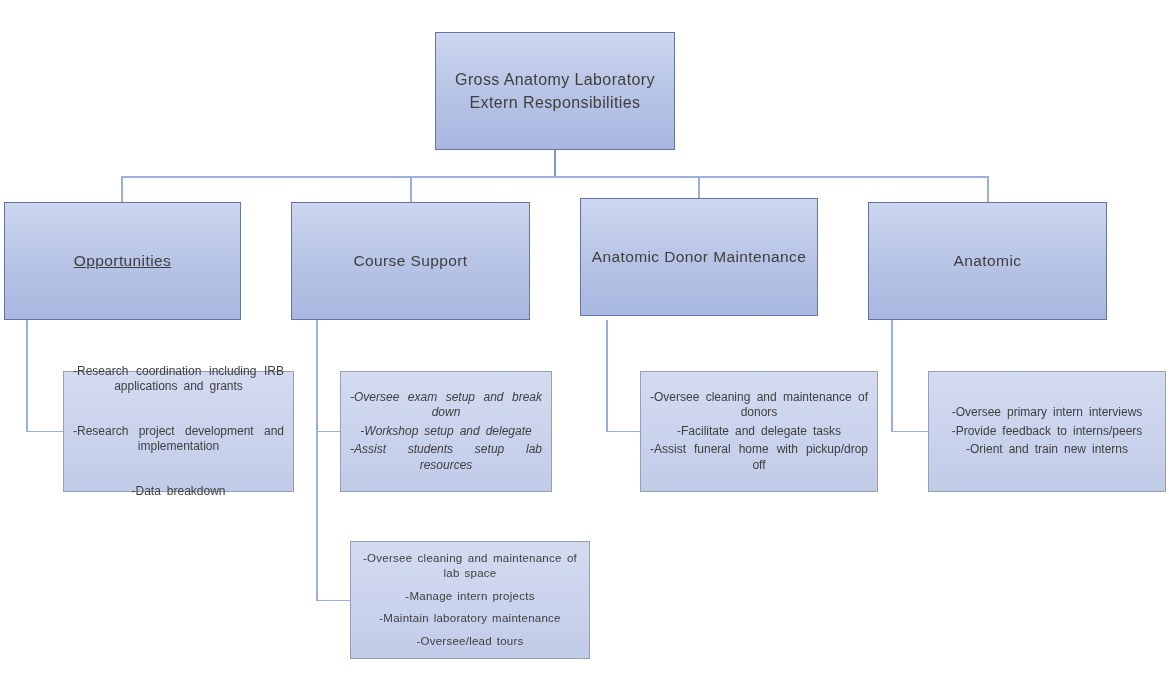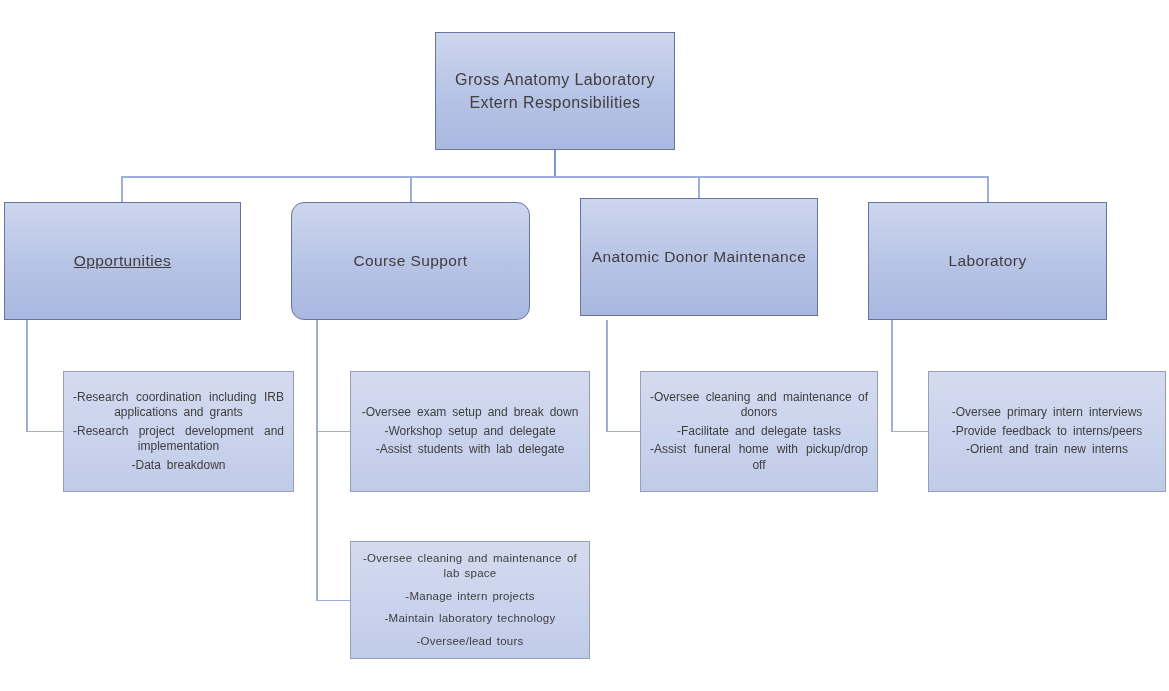--- a/index.html
+++ b/index.html
@@ -87,54 +87,54 @@
   <div class="line" style="left:891px;top:430.5px;width:37px;height:1.5px;"></div>
 
   <div class="box main root" style="left:435px;top:32px;width:240px;height:118px;">
     <span class="lbl">Gross Anatomy Laboratory
 Extern Responsibilities</span>
   </div>
 
   <div class="box main" style="left:4px;top:202px;width:237px;height:118px;text-decoration:underline;">
     <span class="lbl">Opportunities</span>
   </div>
-  <div class="box main" style="left:291px;top:202px;width:239px;height:118px;border-radius:13px;">
+  <div class="box main" style="left:291px;top:202px;width:239px;height:118px;">
     <span class="lbl">Course Support</span>
   </div>
   <div class="box main" style="left:580px;top:198px;width:238px;height:118px;">
     <span class="lbl">Anatomic Donor Maintenance</span>
   </div>
   <div class="box main" style="left:868px;top:202px;width:239px;height:118px;">
-    <span class="lbl">Laboratory</span>
+    <span class="lbl">Anatomic</span>
   </div>
 
-  <div class="box detail arial" style="left:63px;top:371px;width:231px;height:121px;">
+  <div class="box detail arial" style="left:63px;top:371px;width:231px;height:121px;gap:26px;">
     <div class="item">-Research coordination including IRB applications and grants</div>
     <div class="item">-Research project development and implementation</div>
     <div class="item">-Data breakdown</div>
   </div>
 
-  <div class="box detail arial" style="left:350px;top:371px;width:240px;height:121px;">
+  <div class="box detail arial" style="left:340px;top:371px;width:212px;height:121px;font-style:italic;">
     <div class="item">-Oversee exam setup and break down</div>
     <div class="item">-Workshop setup and delegate</div>
-    <div class="item">-Assist students with lab delegate</div>
+    <div class="item">-Assist students setup lab resources</div>
   </div>
 
   <div class="box detail arial" style="left:640px;top:371px;width:238px;height:121px;">
     <div class="item">-Oversee cleaning and maintenance of donors</div>
     <div class="item">-Facilitate and delegate tasks</div>
     <div class="item">-Assist funeral home with pickup/drop off</div>
   </div>
 
   <div class="box detail arial" style="left:928px;top:371px;width:238px;height:121px;">
     <div class="item">-Oversee primary intern interviews</div>
     <div class="item">-Provide feedback to interns/peers</div>
     <div class="item">-Orient and train new interns</div>
   </div>
 
   <div class="box detail geo" style="left:350px;top:541px;width:240px;height:118px;">
     <div class="item">-Oversee cleaning and maintenance of lab space</div>
     <div class="item">-Manage intern projects</div>
-    <div class="item">-Maintain laboratory technology</div>
+    <div class="item">-Maintain laboratory maintenance</div>
     <div class="item">-Oversee/lead tours</div>
   </div>
 
 </div>
 
 </body></html>

